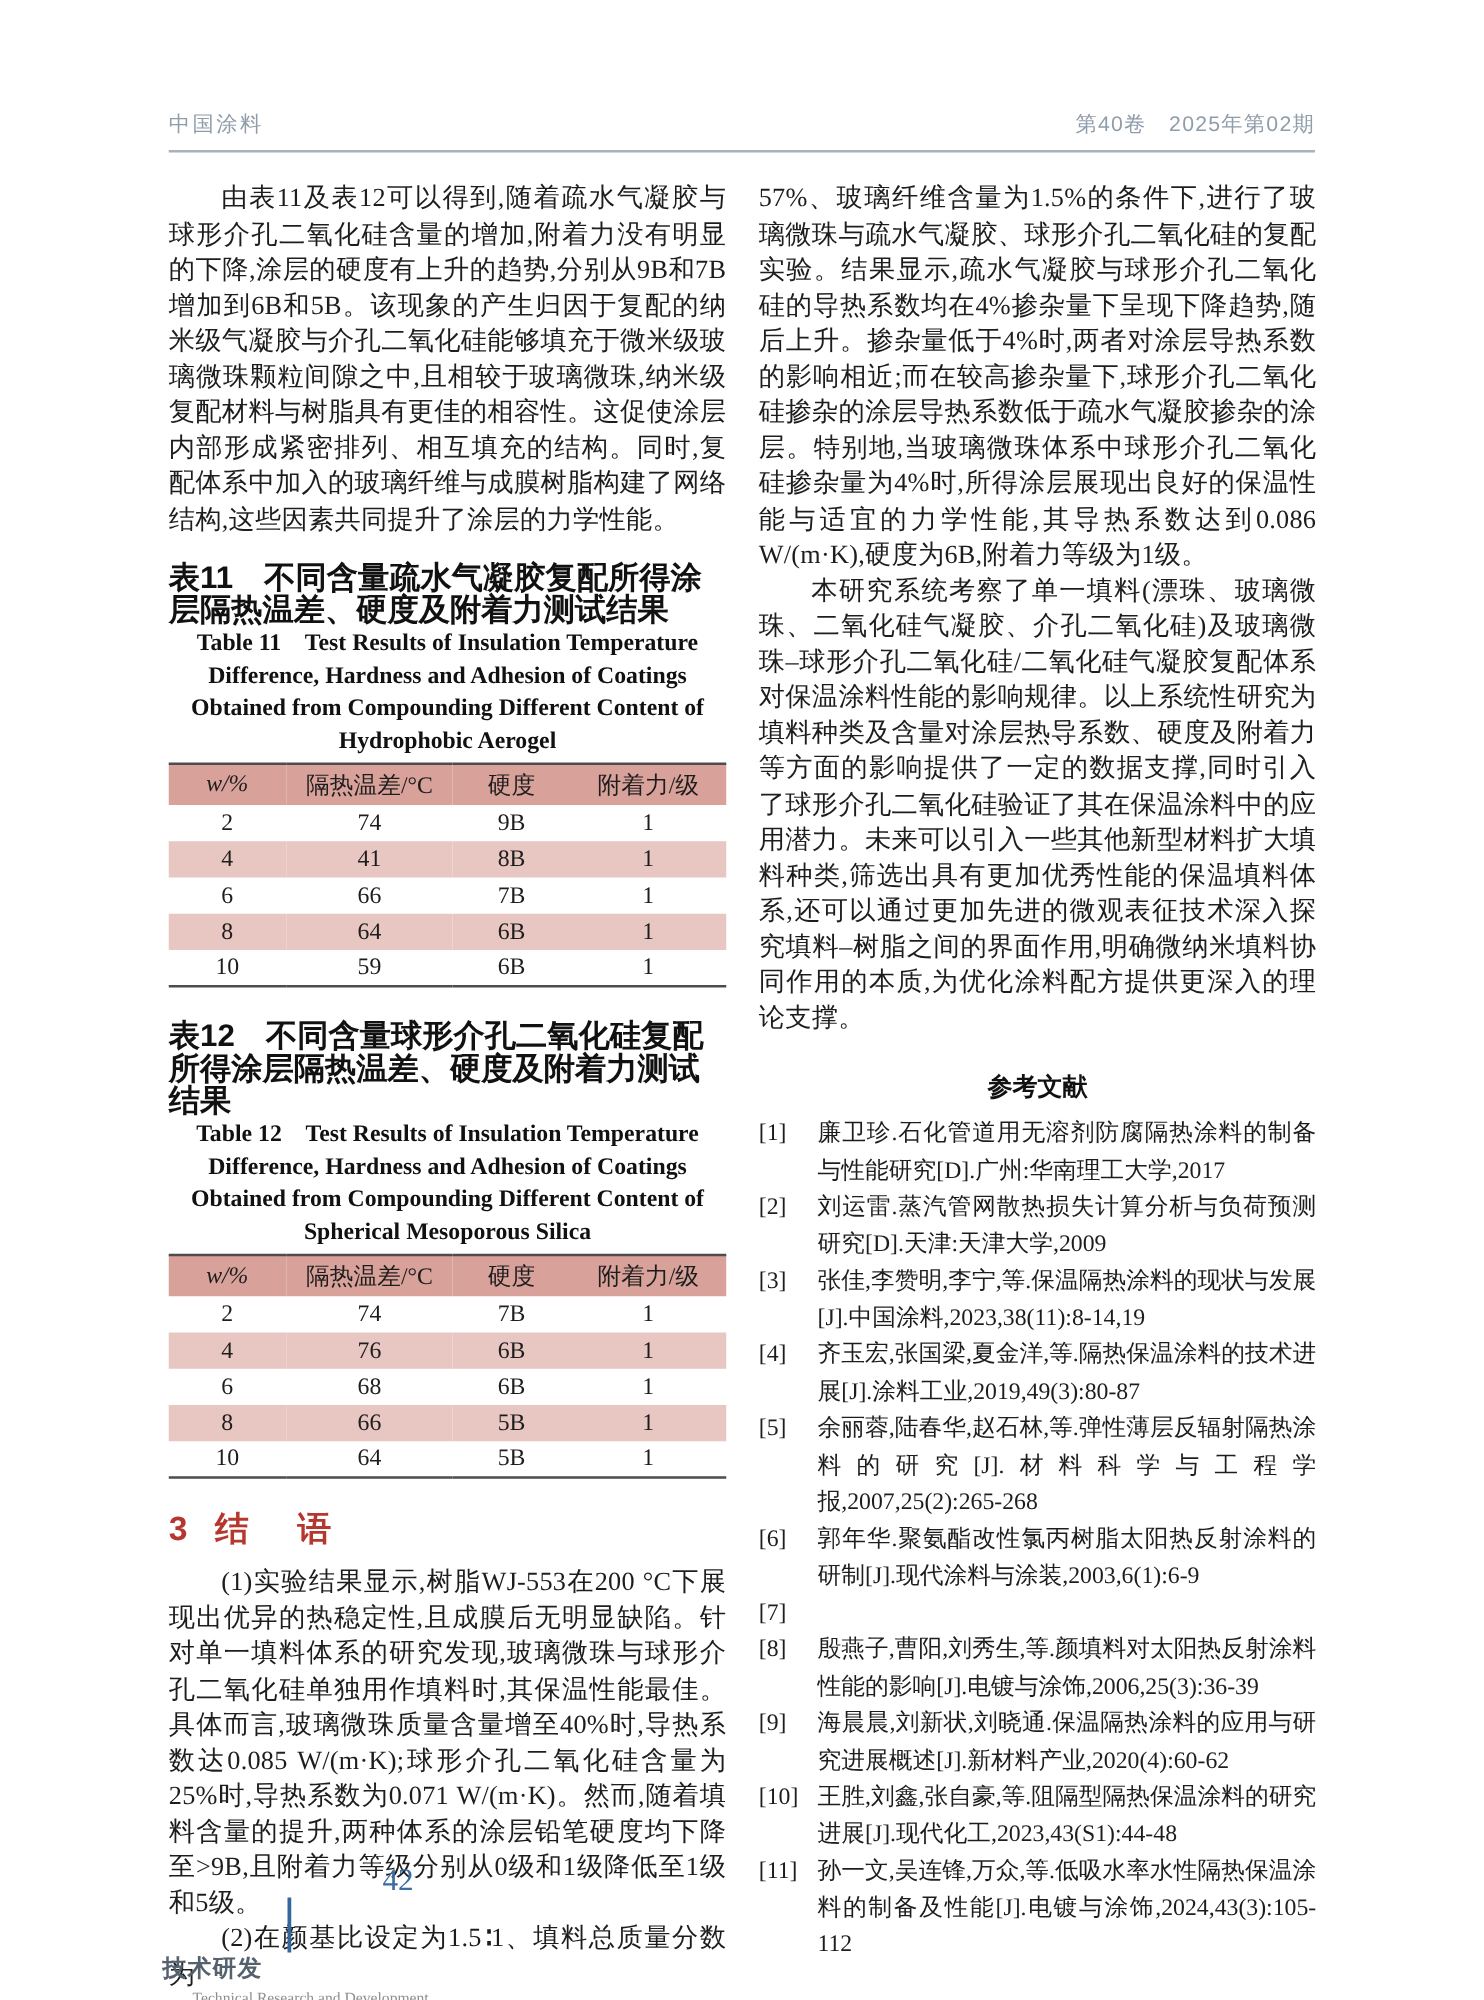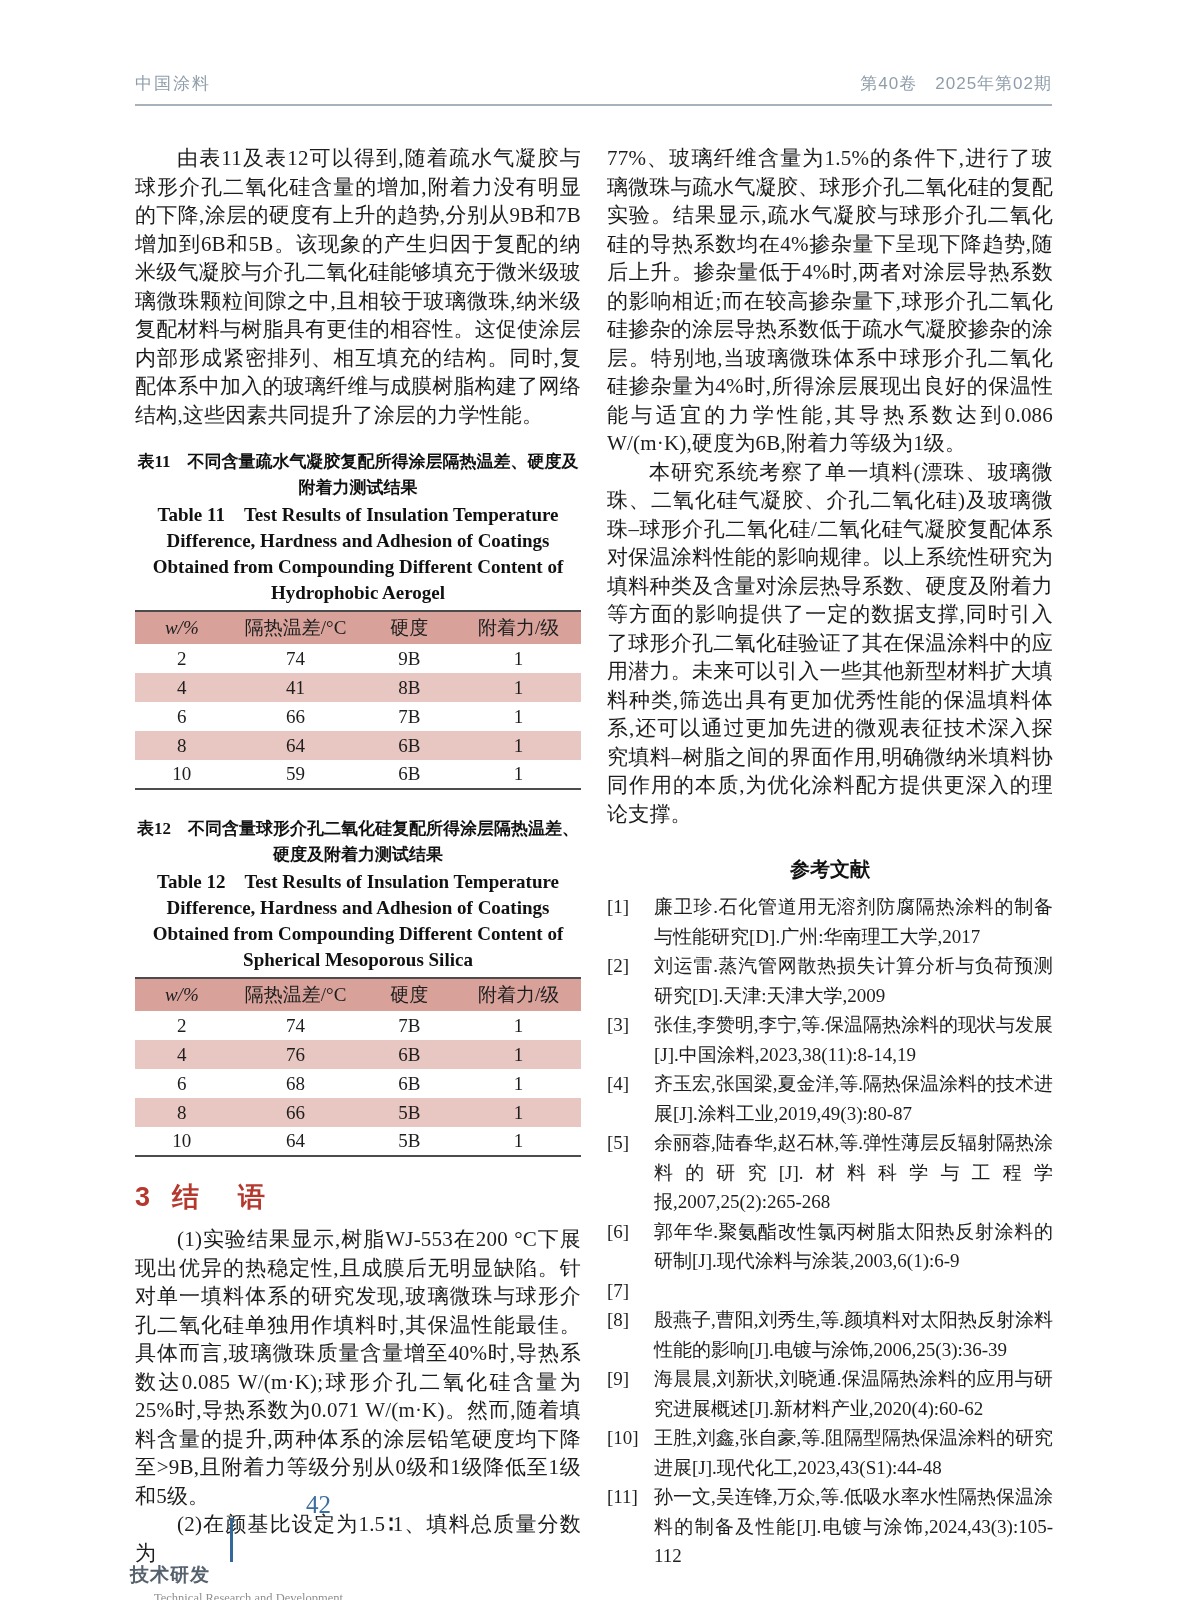--- a/index.html
+++ b/index.html
@@ -7,42 +7,42 @@
   .page {
     position:relative;
     width:1187px; height:1600px;
     background:#ffffff;
     overflow:hidden;
     font-family:"Liberation Serif","DejaVu Serif",serif;
     color:#1d1d1d;
   }
   
   .page-header {
-    position:absolute; left:135px; top:72px; width:917px;
+    position:absolute; left:135px; top:88px; width:917px;
     display:flex; justify-content:space-between; align-items:flex-end;
     font-family:"Liberation Sans","DejaVu Sans",sans-serif;
     font-size:17px; color:#8f9daa; letter-spacing:2px;
     border-bottom:2px solid #a7b2bd; padding-bottom:9px;
   }
   .page-header .issue { letter-spacing:1px; }
   
   .col { position:absolute; top:144px; width:446px; }
   .col-left  { left:135px; }
   .col-right { left:607px; }
   .body-par {
     font-size:21px; line-height:28.5px; text-align:justify;
     text-indent:2em; letter-spacing:0.2px;
   }
   .no-indent { text-indent:0; }
   
   .tbl-block { margin-top:20px; }
   .cap-zh {
-    font-family:Liberation Serif, serif;
-    font-weight:bold; font-size:17px; line-height:26px;
-    text-align:center; color:#111;
+    font-family:Liberation Sans, sans-serif;
+    font-weight:bold; font-size:25px; line-height:26px;
+    color:#111;
   }
   .cap-en {
     font-weight:bold; font-size:19px; line-height:26px;
     text-align:center; color:#111; margin-top:1px;
   }
   
   table.data-table {
     width:100%; border-collapse:collapse; margin-top:4px;
     font-size:19px; table-layout:fixed;
     border-top:2px solid #4c4c4c; border-bottom:2px solid #4c4c4c;
@@ -220,21 +220,21 @@
       <span class="sec-num">3</span>
       <span class="sec-title">结　语</span>
     </div>
 
     <p class="body-par sec-par">(1)实验结果显示,树脂WJ-553在200 °C下展现出优异的热稳定性,且成膜后无明显缺陷。针对单一填料体系的研究发现,玻璃微珠与球形介孔二氧化硅单独用作填料时,其保温性能最佳。具体而言,玻璃微珠质量含量增至40%时,导热系数达0.085 W/(m·K);球形介孔二氧化硅含量为25%时,导热系数为0.071 W/(m·K)。然而,随着填料含量的提升,两种体系的涂层铅笔硬度均下降至&gt;9B,且附着力等级分别从0级和1级降低至1级和5级。</p>
     <p class="body-par">(2)在颜基比设定为1.5∶1、填料总质量分数为</p>
   </div>
 
   <div class="col col-right">
 
-    <p class="body-par no-indent">77%、玻璃纤维含量为1.5%的条件下,进行了玻璃微珠与疏水气凝胶、球形介孔二氧化硅的复配实验。结果显示,疏水气凝胶与球形介孔二氧化硅的导热系数均在4%掺杂量下呈现下降趋势,随后上升。掺杂量低于4%时,两者对涂层导热系数的影响相近;而在较高掺杂量下,球形介孔二氧化硅掺杂的涂层导热系数低于疏水气凝胶掺杂的涂层。特别地,当玻璃微珠体系中球形介孔二氧化硅掺杂量为4%时,所得涂层展现出良好的保温性能与适宜的力学性能,其导热系数达到0.086 W/(m·K),硬度为6B,附着力等级为1级。</p>
+    <p class="body-par no-indent">57%、玻璃纤维含量为1.5%的条件下,进行了玻璃微珠与疏水气凝胶、球形介孔二氧化硅的复配实验。结果显示,疏水气凝胶与球形介孔二氧化硅的导热系数均在4%掺杂量下呈现下降趋势,随后上升。掺杂量低于4%时,两者对涂层导热系数的影响相近;而在较高掺杂量下,球形介孔二氧化硅掺杂的涂层导热系数低于疏水气凝胶掺杂的涂层。特别地,当玻璃微珠体系中球形介孔二氧化硅掺杂量为4%时,所得涂层展现出良好的保温性能与适宜的力学性能,其导热系数达到0.086 W/(m·K),硬度为6B,附着力等级为1级。</p>
     <p class="body-par">本研究系统考察了单一填料(漂珠、玻璃微珠、二氧化硅气凝胶、介孔二氧化硅)及玻璃微珠–球形介孔二氧化硅/二氧化硅气凝胶复配体系对保温涂料性能的影响规律。以上系统性研究为填料种类及含量对涂层热导系数、硬度及附着力等方面的影响提供了一定的数据支撑,同时引入了球形介孔二氧化硅验证了其在保温涂料中的应用潜力。未来可以引入一些其他新型材料扩大填料种类,筛选出具有更加优秀性能的保温填料体系,还可以通过更加先进的微观表征技术深入探究填料–树脂之间的界面作用,明确微纳米填料协同作用的本质,为优化涂料配方提供更深入的理论支撑。</p>
 
     <div class="ref-title">参考文献</div>
 
     <div>
       <div class="ref-item">
         <span class="ref-num">[1]</span>
         <span class="ref-text">廉卫珍.石化管道用无溶剂防腐隔热涂料的制备与性能研究[D].广州:华南理工大学,2017</span>
       </div>
       <div class="ref-item">

